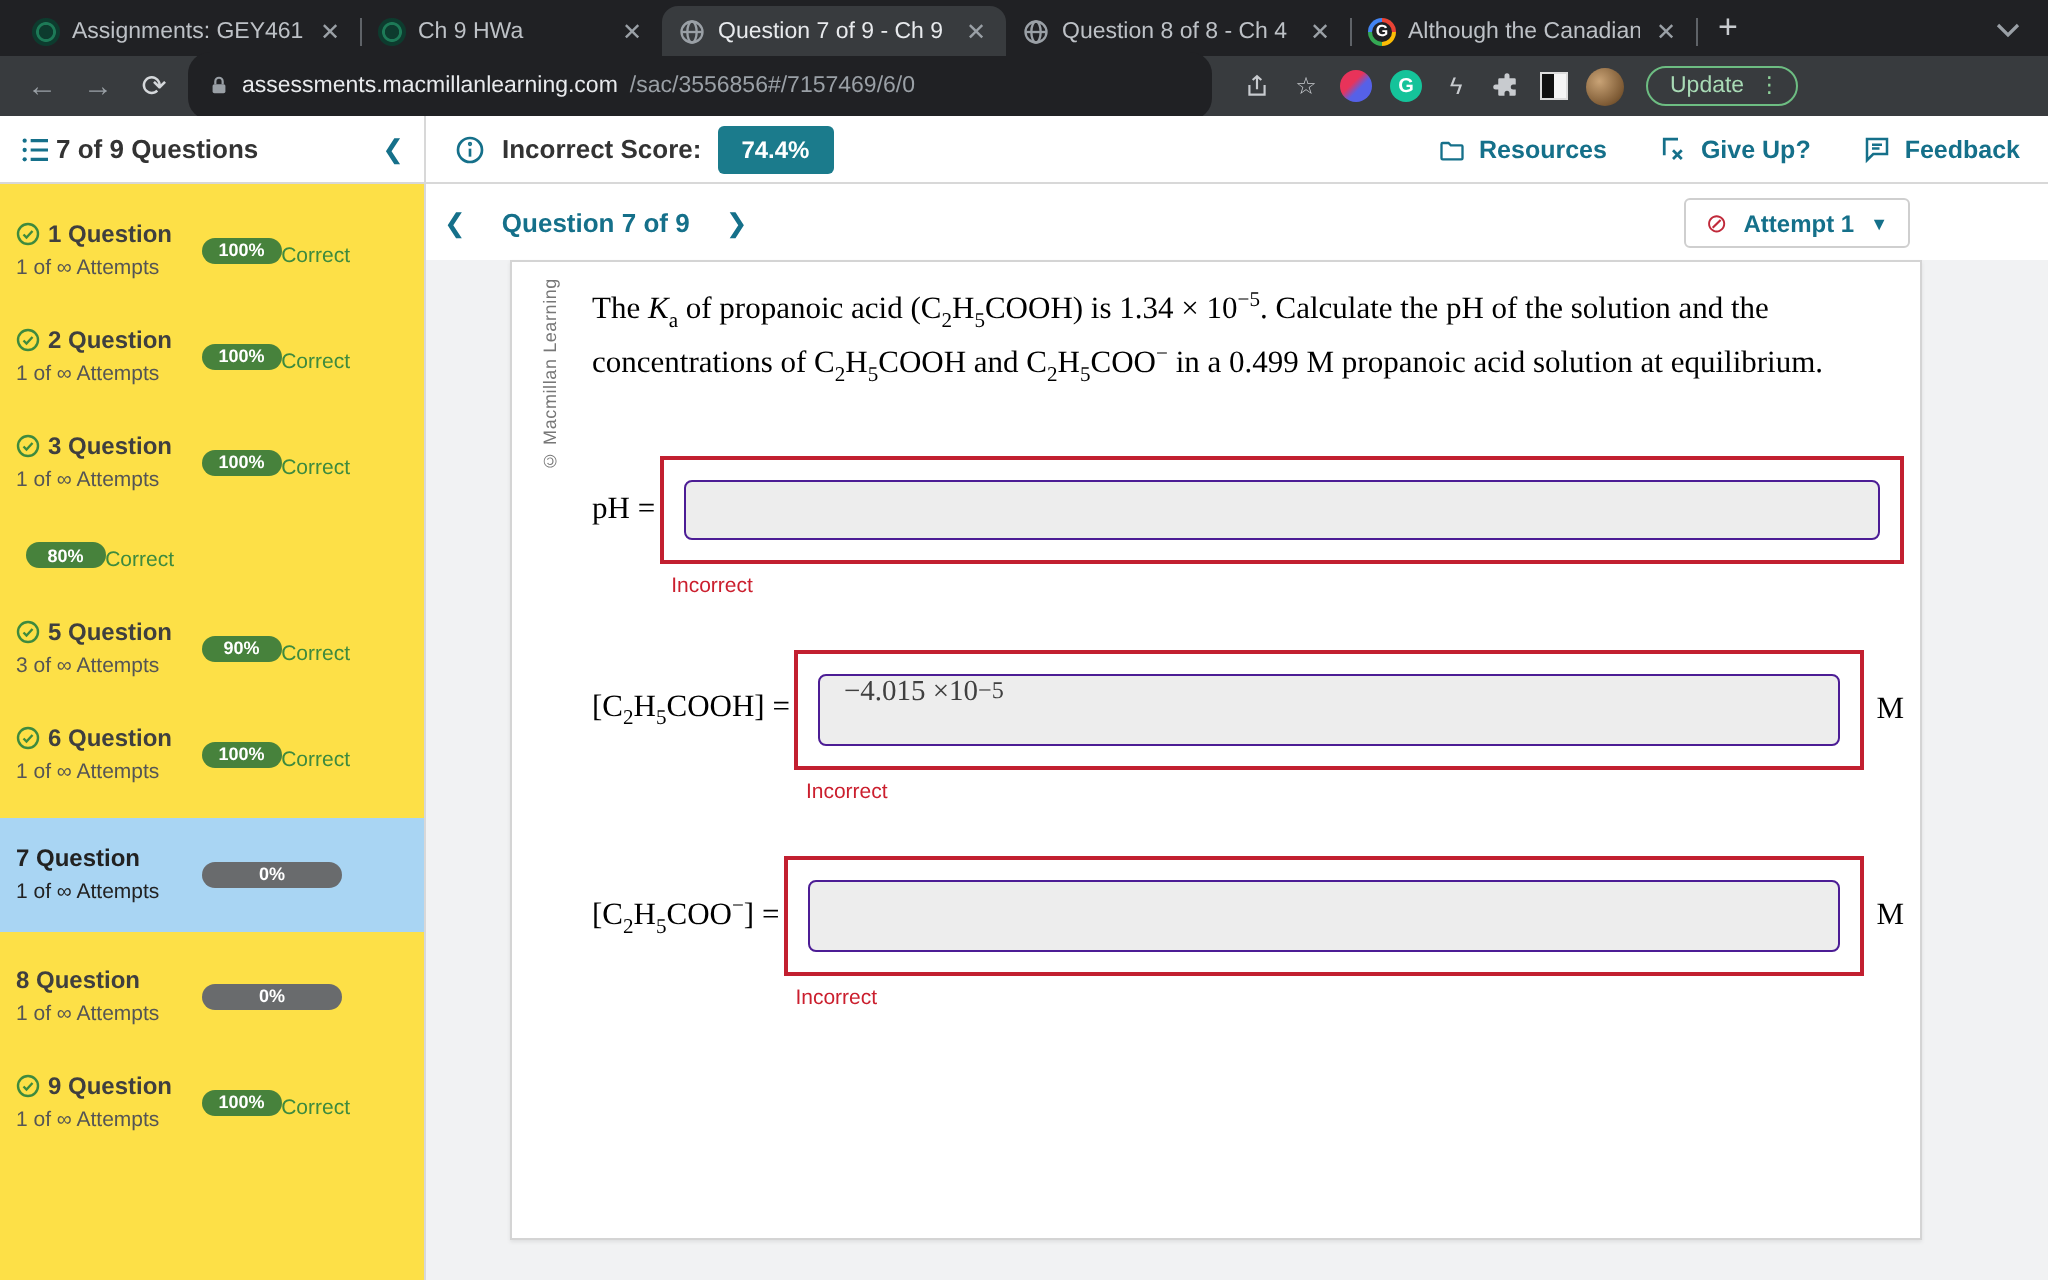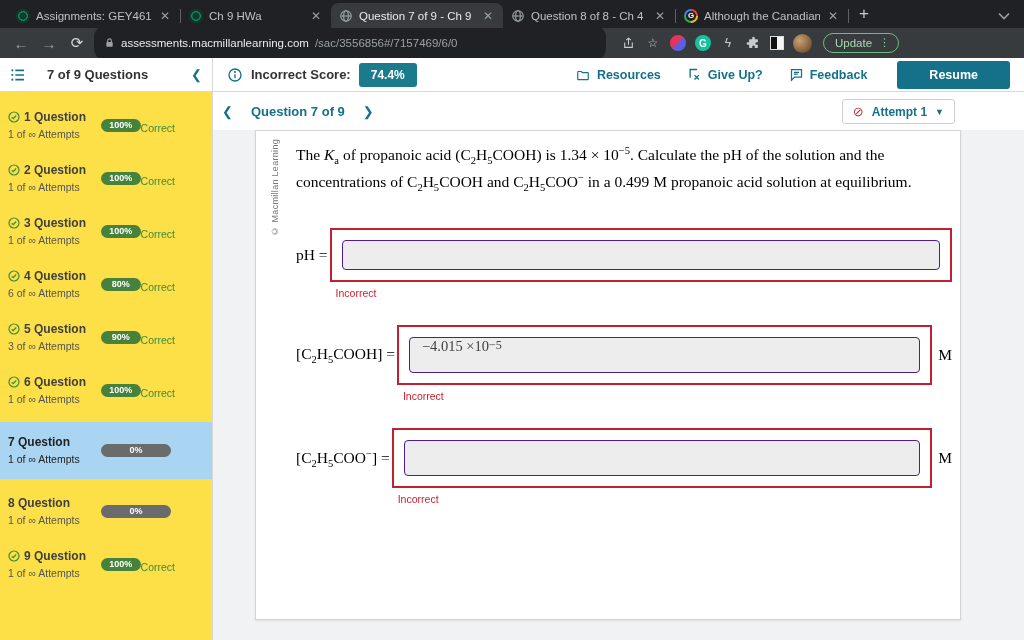--- a/index.html
+++ b/index.html
@@ -36,21 +36,21 @@
   .ext-shield { border-radius:50%; background:linear-gradient(135deg,#e8335a 40%,#5561e8 60%); }
   .ext-gram { border-radius:50%; background:#15c39a; color:#fff; font-size:10px; font-weight:bold; }
   .ext-dark { width:14px; height:14px; background:linear-gradient(90deg,#111 50%,#f5f5f5 50%); border:1px solid #ddd; }
   .avatar { width:19px; height:19px; border-radius:50%; background:radial-gradient(circle at 35% 35%, #c9a376, #7d5a34 70%, #4c351c); }
   .update-btn { border:1px solid #6dbd82; border-radius:12px; color:#a8dab5; font-size:11.5px; padding:2px 8px 3px 11px;
                 display:flex; align-items:center; gap:7px; margin-left:2px; }
   .update-dots { color:#8fd19a; font-size:11px; }
 
   
   .appheader { height:34px; background:#fff; border-bottom:1px solid #d8d8d8; display:flex; align-items:stretch; flex:0 0 34px; }
-  .appheader__left { width:213px; flex:0 0 213px; border-right:1px solid #d8d8d8; display:flex; align-items:center; padding:0 10px; gap:21px; }
+  .appheader__left { width:213px; flex:0 0 213px; border-right:1px solid #d8d8d8; display:flex; align-items:center; padding:0 10px; gap:2px; }
   .qcount { font-size:13px; font-weight:bold; color:#333; }
   .collapse-arrow { margin-left:auto; color:#15708a; font-size:13px; }
   .appheader__main { flex:1; display:flex; align-items:center; padding:0 14px; gap:8px; }
   .score-label { font-size:13px; font-weight:bold; color:#333; }
   .score-badge { background:#1b7b8c; color:#fff; font-size:12px; font-weight:bold; border-radius:3px; padding:5px 12px; }
   .header-actions { margin-left:auto; display:flex; align-items:center; gap:26px; }
   .hbtn { display:flex; align-items:center; gap:6px; color:#15708a; font-size:12.5px; font-weight:bold; background:none; border:none; cursor:pointer; font-family:inherit; }
   .resume-btn { background:#15708a; color:#fff; border:none; border-radius:3px; font-size:12.5px; font-weight:bold;
                 padding:7px 32px; margin-left:4px; cursor:pointer; font-family:inherit; }
 
@@ -231,21 +231,20 @@
             </svg>
           <span>Give Up?</span>
         </button>
         <button class="hbtn">
           <svg width="15" height="15" viewBox="0 0 24 24" fill="none" stroke="#15708a" stroke-width="2">
               <path d="M4 4h16v12H9l-5 5z"></path>
               <path d="M8 8.5h8M8 11.5h6"></path>
             </svg>
           <span>Feedback</span>
         </button>
-        <button class="resume-btn">Resume</button>
       </div>
     </div>
   </div>
 
   <div class="pagebody">
 
     <aside class="sidebar">
 
       <div class="q-item">
         <div class="q-item__left">
@@ -292,30 +291,20 @@
           </div>
           <div class="q-item__attempts">1 of ∞ Attempts</div>
         </div>
         <div class="q-item__right">
           <span class="pill pill--green">100%</span>
           <span class="q-item__status">Correct</span>
         </div>
       </div>
 
       <div class="q-item">
-        <div class="q-item__left">
-          <div class="q-item__titlerow">
-            <svg class="check-ico" viewBox="0 0 24 24" fill="none" stroke="#3e8a3e" stroke-width="2.4">
-                <circle cx="12" cy="12" r="10"></circle>
-                <path d="M7.5 12.5l3 3 6-6.5"></path>
-              </svg>
-            <span class="q-item__title">4 Question</span>
-          </div>
-          <div class="q-item__attempts">6 of ∞ Attempts</div>
-        </div>
         <div class="q-item__right">
           <span class="pill pill--green">80%</span>
           <span class="q-item__status">Correct</span>
         </div>
       </div>
 
       <div class="q-item">
         <div class="q-item__left">
           <div class="q-item__titlerow">
             <svg class="check-ico" viewBox="0 0 24 24" fill="none" stroke="#3e8a3e" stroke-width="2.4">

